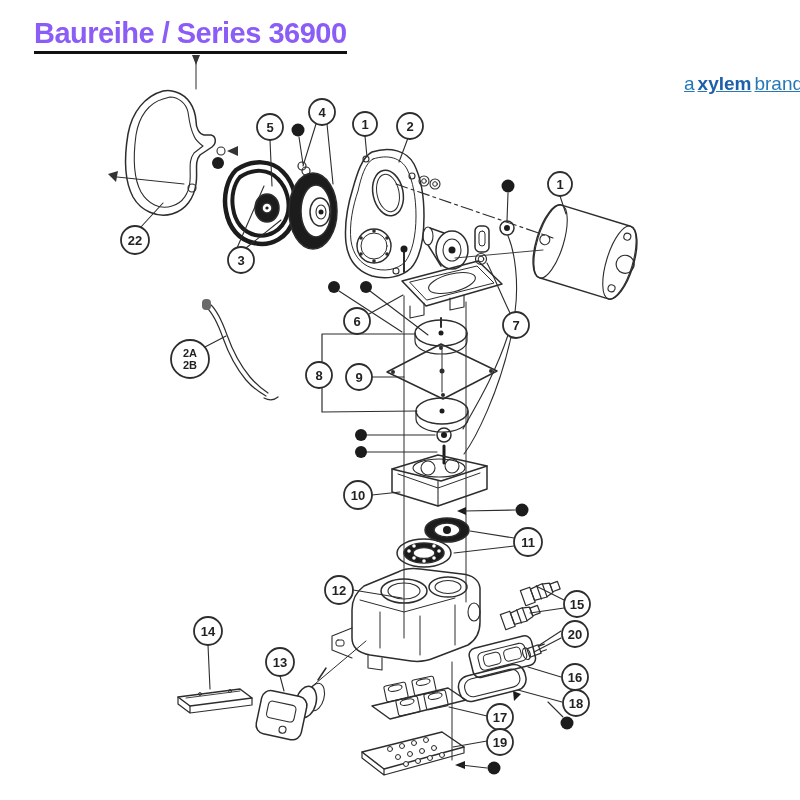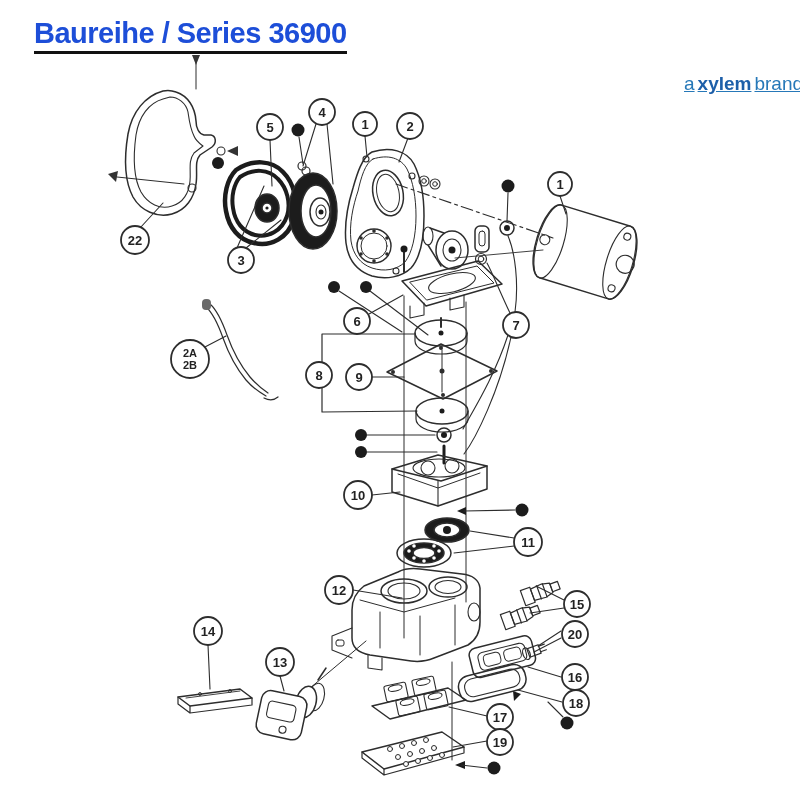--- a/index.html
+++ b/index.html
@@ -1,18 +1,18 @@
 <!DOCTYPE html>
 <html><head>
 <meta charset="utf-8">
 <style>
   html,body{margin:0;padding:0;background:#ffffff;}
   .page{position:relative;width:800px;height:800px;background:#ffffff;overflow:hidden;
         font-family:"Liberation Sans",sans-serif;}
-  .title{position:absolute;left:34px;top:18px;font-size:29px;font-weight:bold;color:#1d4ed8;
+  .title{position:absolute;left:34px;top:18px;font-size:29px;font-weight:bold;color:#8b5cf6;
          letter-spacing:-0.5px;border-bottom:3px solid #111;padding-bottom:1px;line-height:1.1;}
   .logo-wrap{position:absolute;left:687px;top:20px;width:110px;}
   .tagline{position:absolute;left:684px;top:73px;font-size:19px;color:#2678b8;white-space:nowrap;text-decoration:underline;}
   .tagline .b{font-weight:bold;color:#1d5fa9;}
   .tagline span{margin-right:3px;}
   svg{position:absolute;left:0;top:0;}
   .callout-text{font-family:"Liberation Sans",sans-serif;font-weight:600;fill:#222;}
 </style>
 </head>
 <body>

